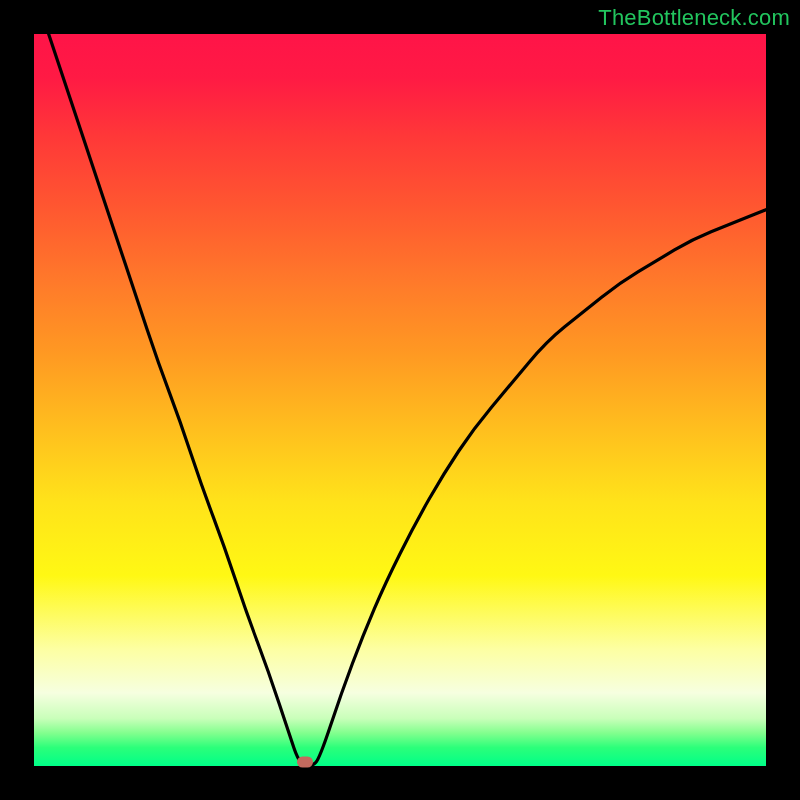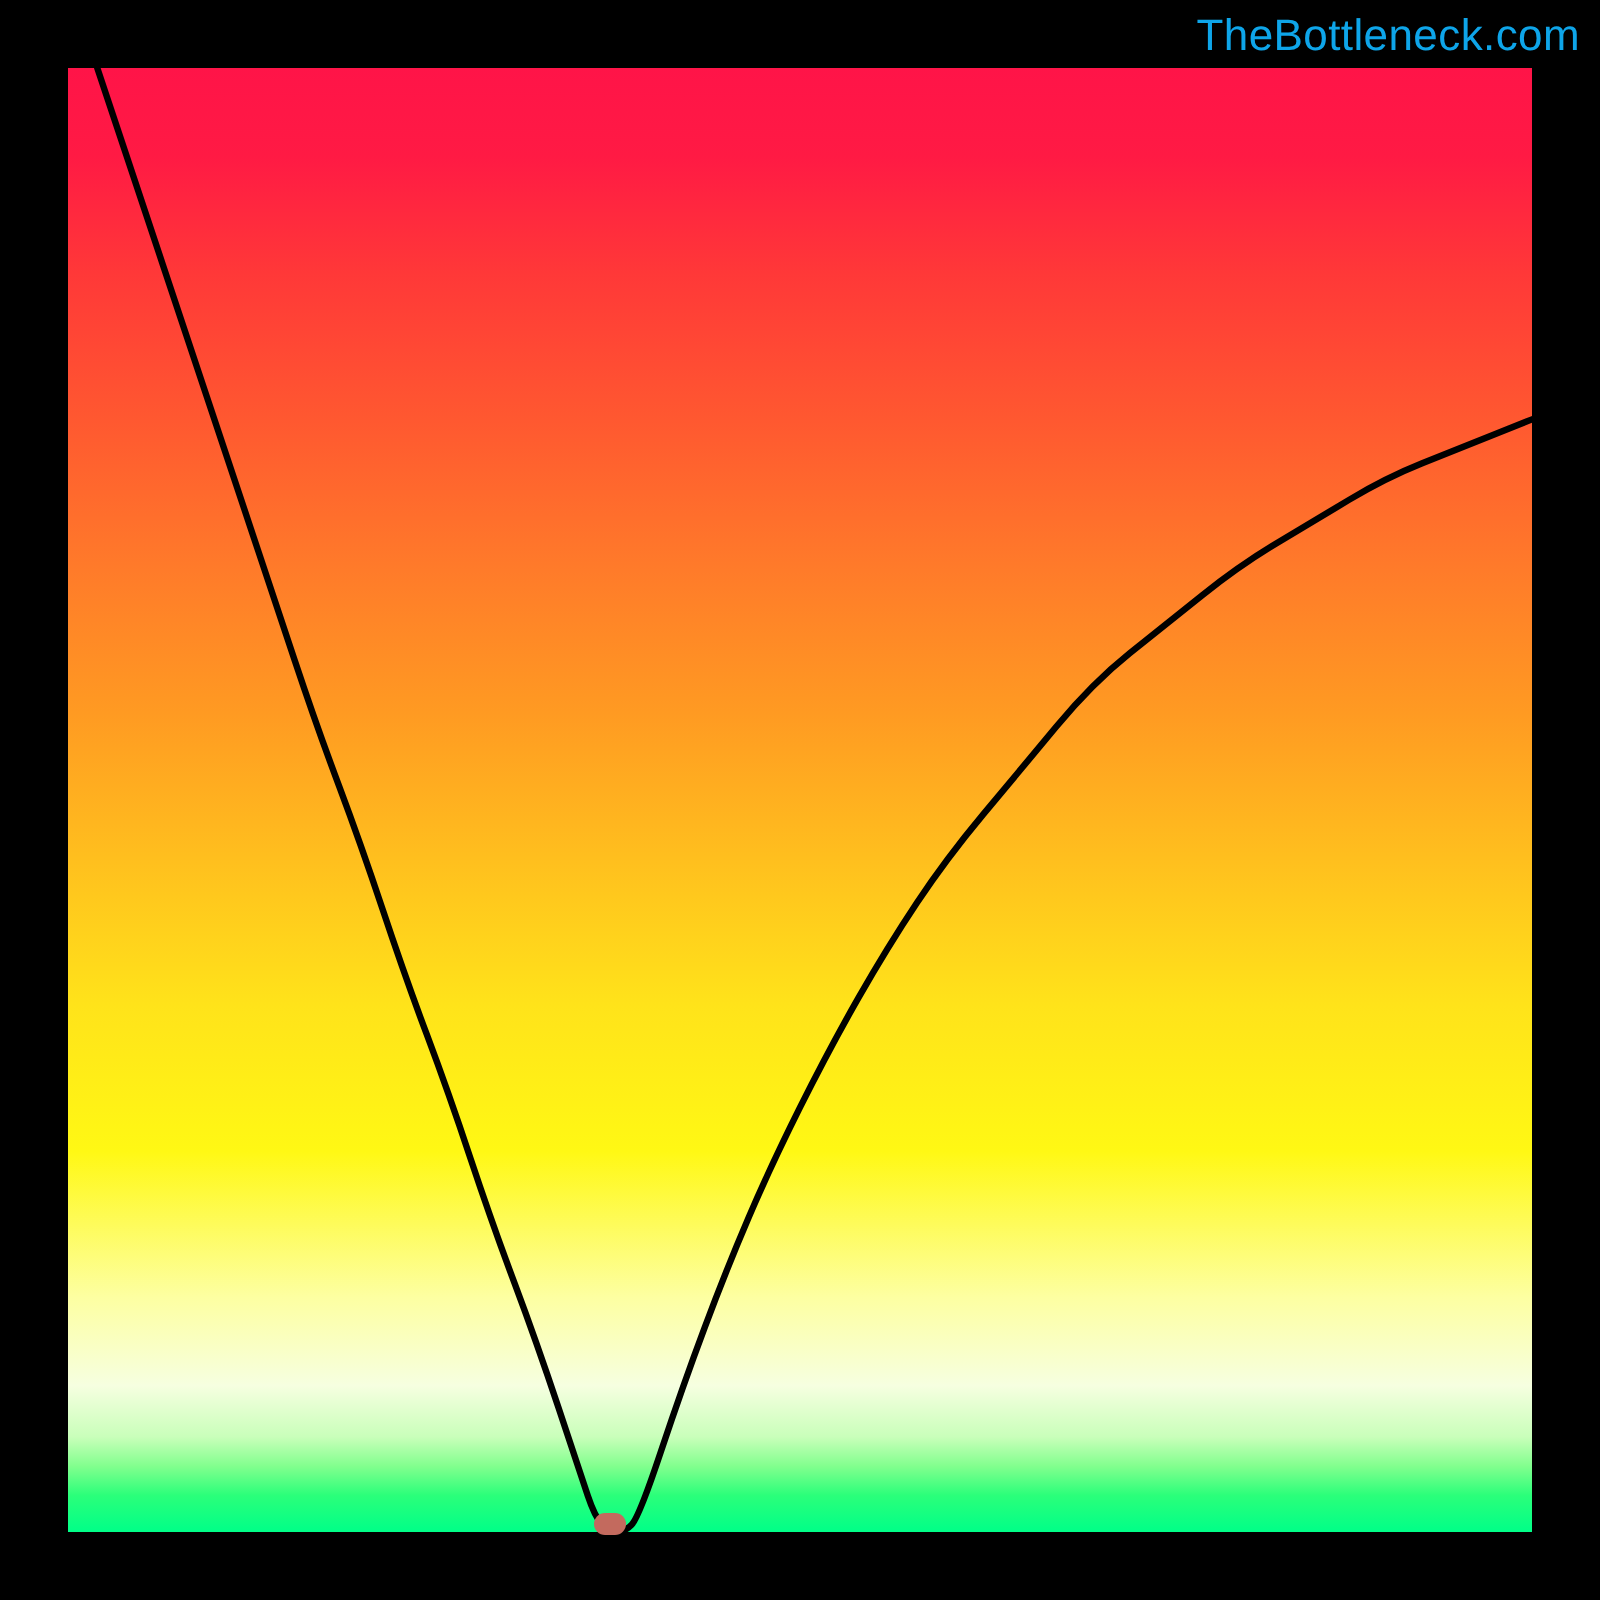--- a/index.html
+++ b/index.html
@@ -57,21 +57,21 @@
     width: 16px;
     height: 11px;
     background: #c36a5e;
     border-radius: 6px;
     transform: translate(-50%, -50%);
   }
   .watermark {
     position: absolute;
     top: 5px;
     right: 10px;
-    color: #0ea5e9;
+    color: #22c55e;
     font-size: 22px;
     letter-spacing: 0.2px;
     user-select: none;
   }
 </style>
 </head>
 <body>
 
 <div class="stage">
   <div class="watermark">TheBottleneck.com</div>

